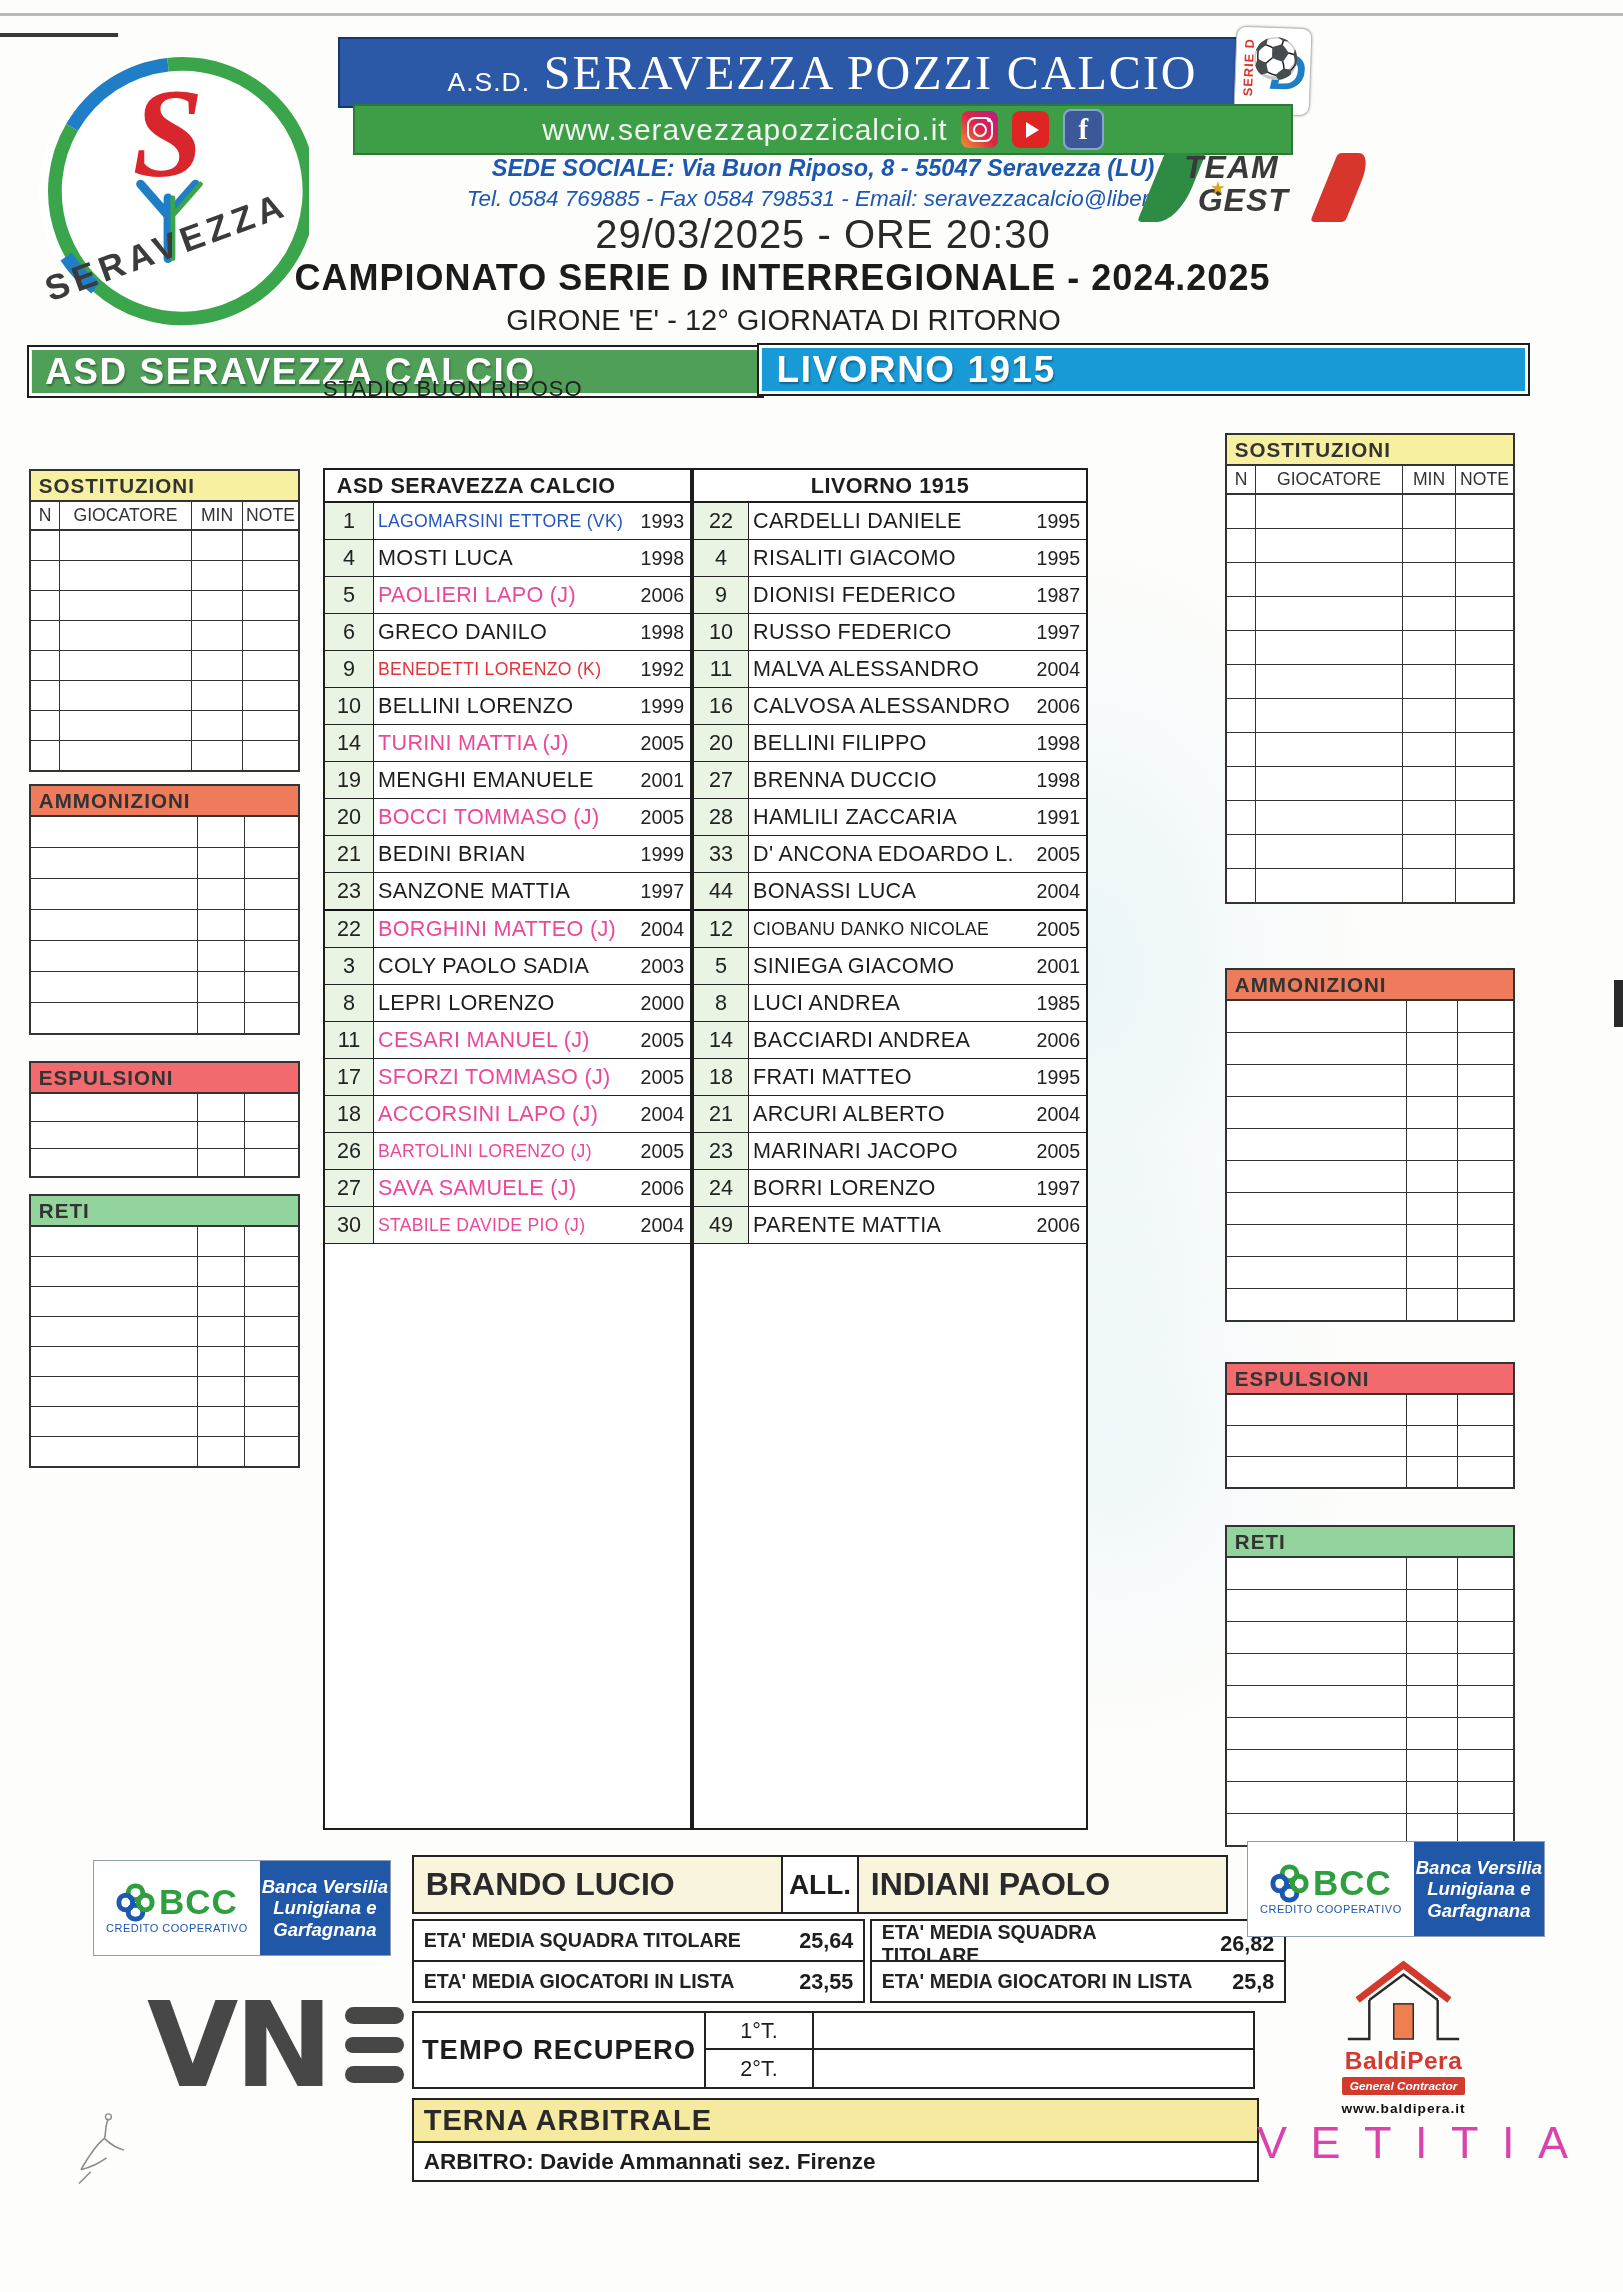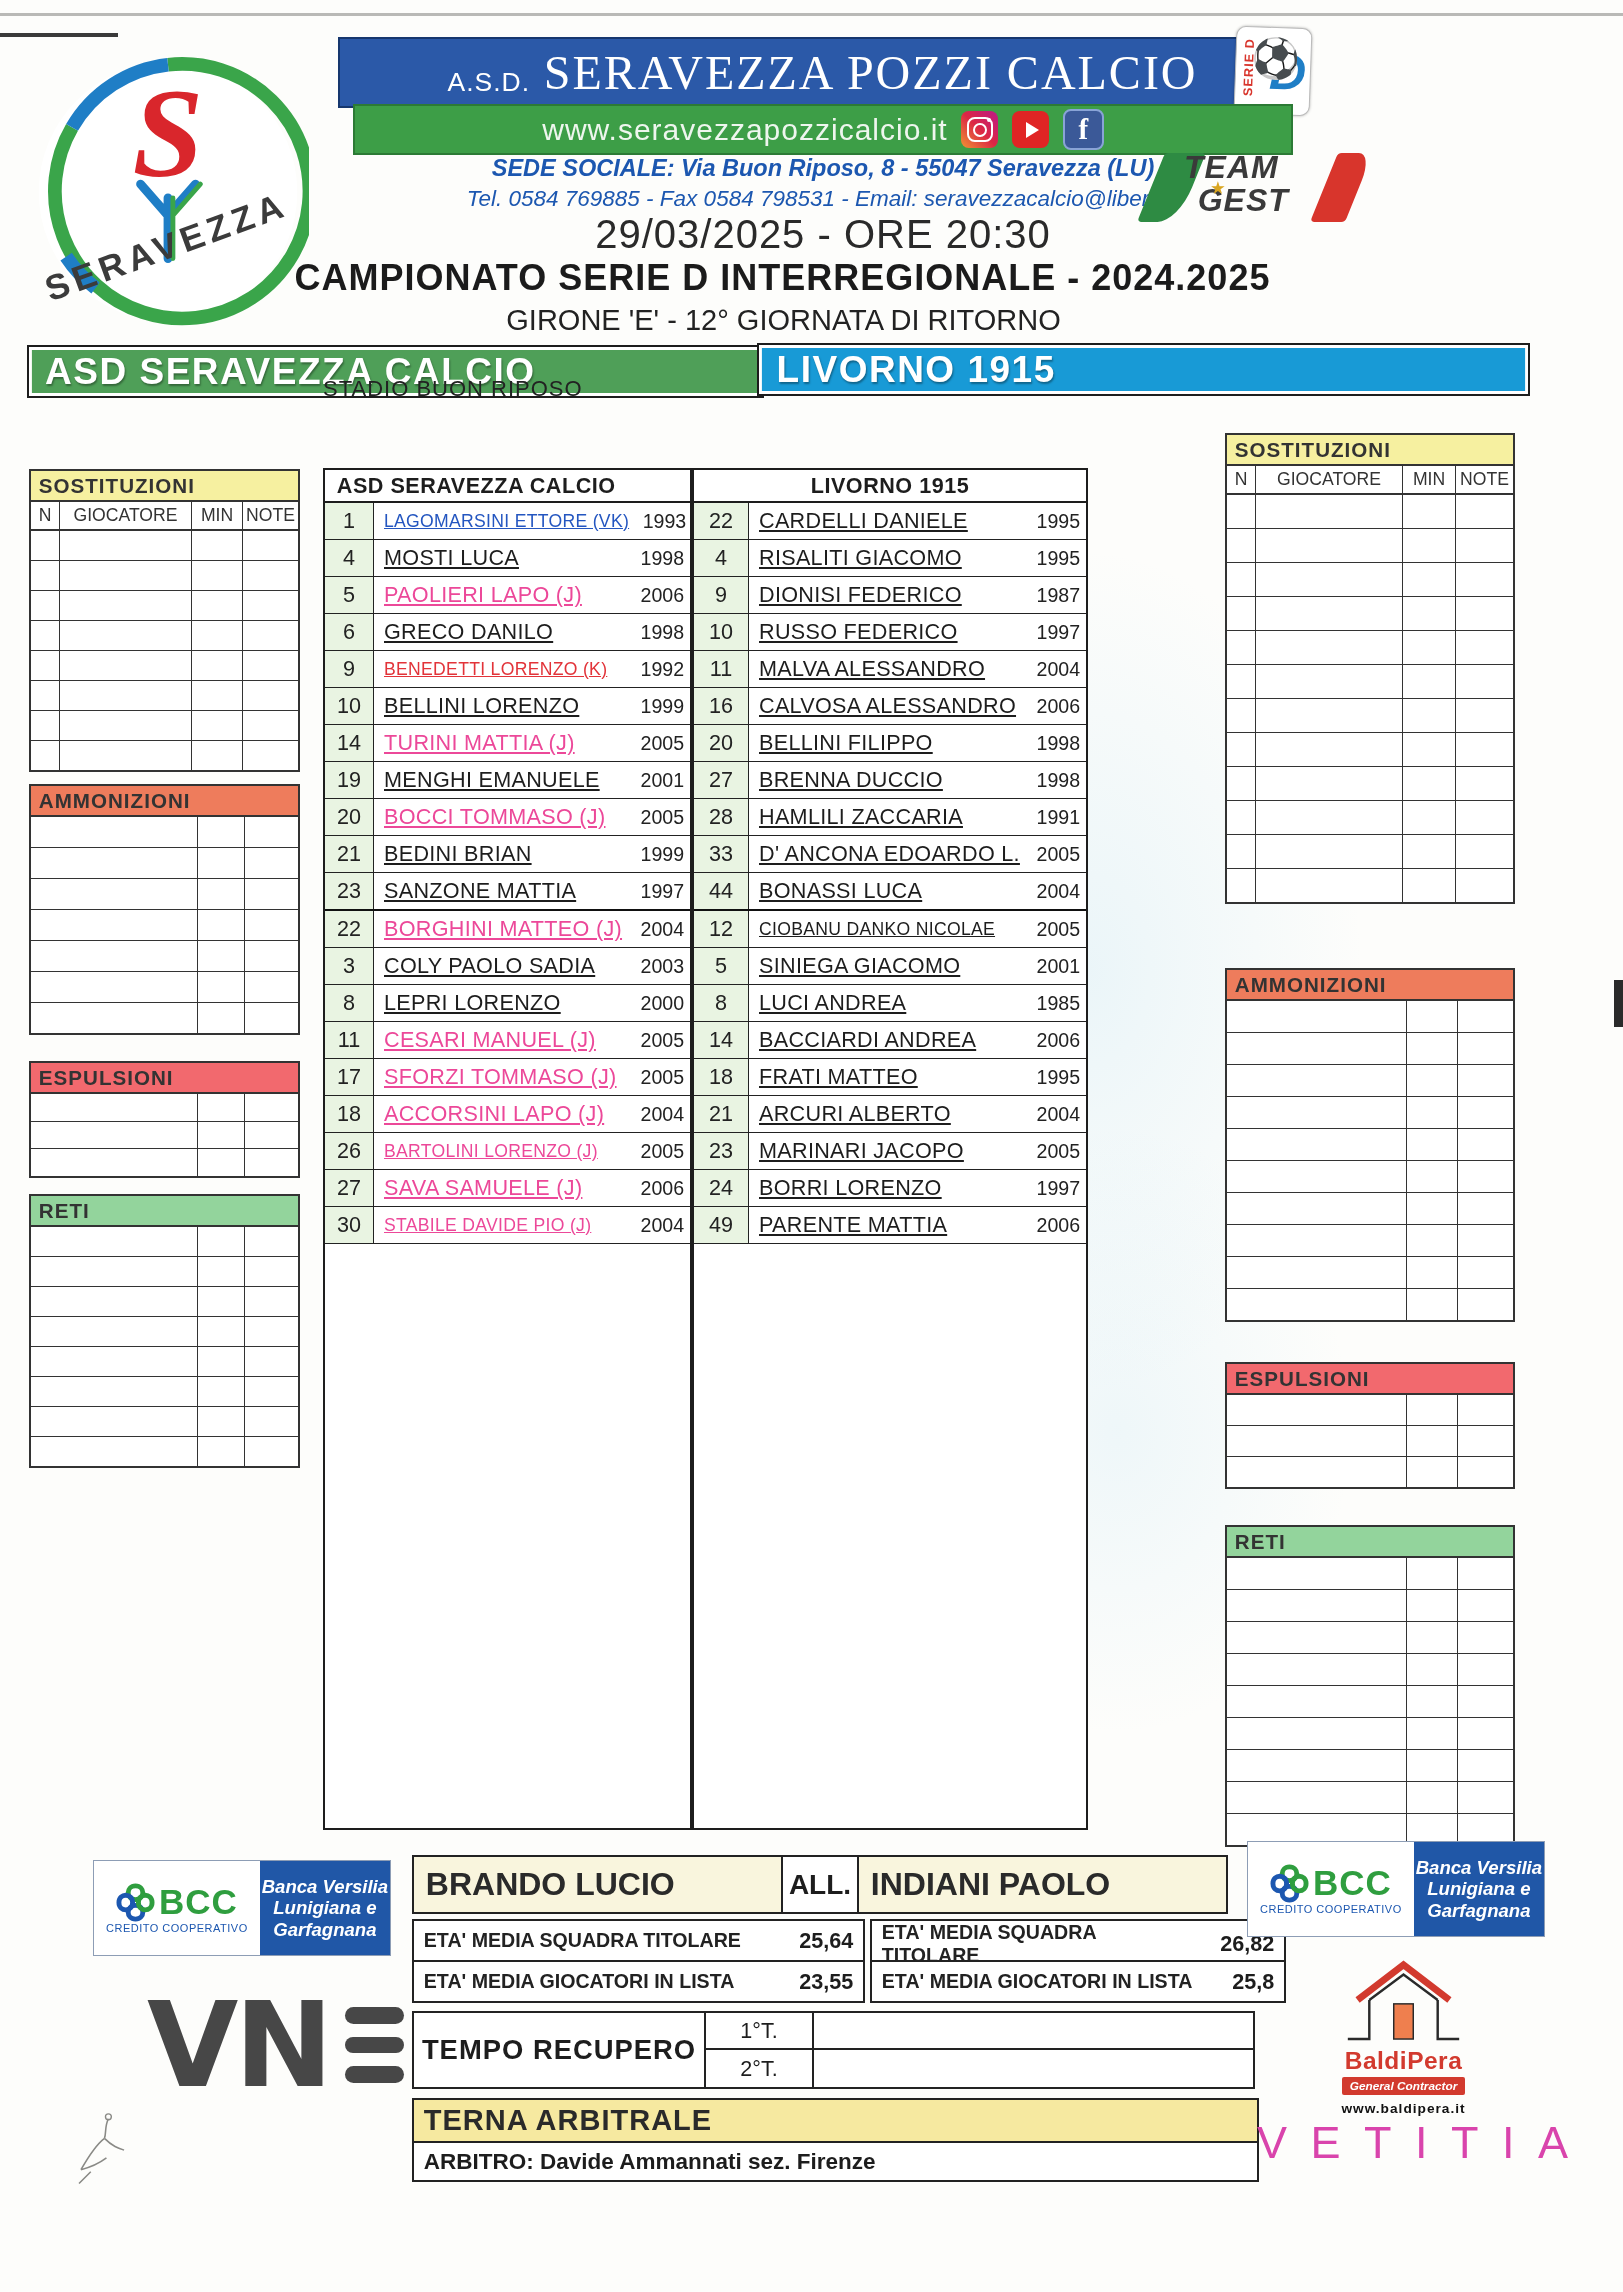--- a/index.html
+++ b/index.html
@@ -72,21 +72,21 @@
 
   
   .roster{position:absolute;border:2.9px solid #1d1d1d;background:#fff;display:flex;flex-direction:column;}
   .roster-h{height:31px;display:flex;align-items:center;font-size:21.6px;font-weight:bold;border-bottom:2px solid #1d1d1d;letter-spacing:0.5px;}
   .prow{display:grid;height:36px;border-bottom:1px solid #222;}
   .prow.sep{border-bottom:2.9px solid #111;}
   .home-grid{grid-template-columns:49px 1fr 63px;}
   .away-grid{grid-template-columns:55px 1fr 65px;}
   .pnum{background:#e9f4e2;border-right:1px solid #222;display:flex;align-items:center;justify-content:center;
         font-size:21.6px;color:#222;}
-  .pname{display:flex;align-items:center;padding-left:10px;font-size:21.6px;letter-spacing:0.3px;white-space:nowrap;text-decoration:underline;}
+  .pname{display:flex;align-items:center;padding-left:4px;font-size:21.6px;letter-spacing:0.3px;white-space:nowrap;}
   .pname.longname{font-size:17.6px;}
   .pyear{display:flex;align-items:center;justify-content:flex-end;padding-right:5.9px;font-size:19.6px;color:#222;}
   .c-black{color:#1d1d1d;} .c-blue{color:#2456c0;} .c-green{color:#ec4899;} .c-red{color:#e23339;}
   .roster-empty{flex:1;}
 
   
   .coach-row{left:412px;top:1855px;width:812px;height:55px;display:grid;grid-template-columns:1fr 78px 1fr;border:2px solid #222;}
   .coach-cell{background:#f9f5dd;display:flex;align-items:center;padding-left:11.8px;font-size:32px;font-weight:bold;color:#2a2a2a;}
   .all-cell{background:#fff;border-left:2px solid #222;border-right:2px solid #222;display:flex;align-items:center;justify-content:center;
      font-size:28px;font-weight:bold;}

